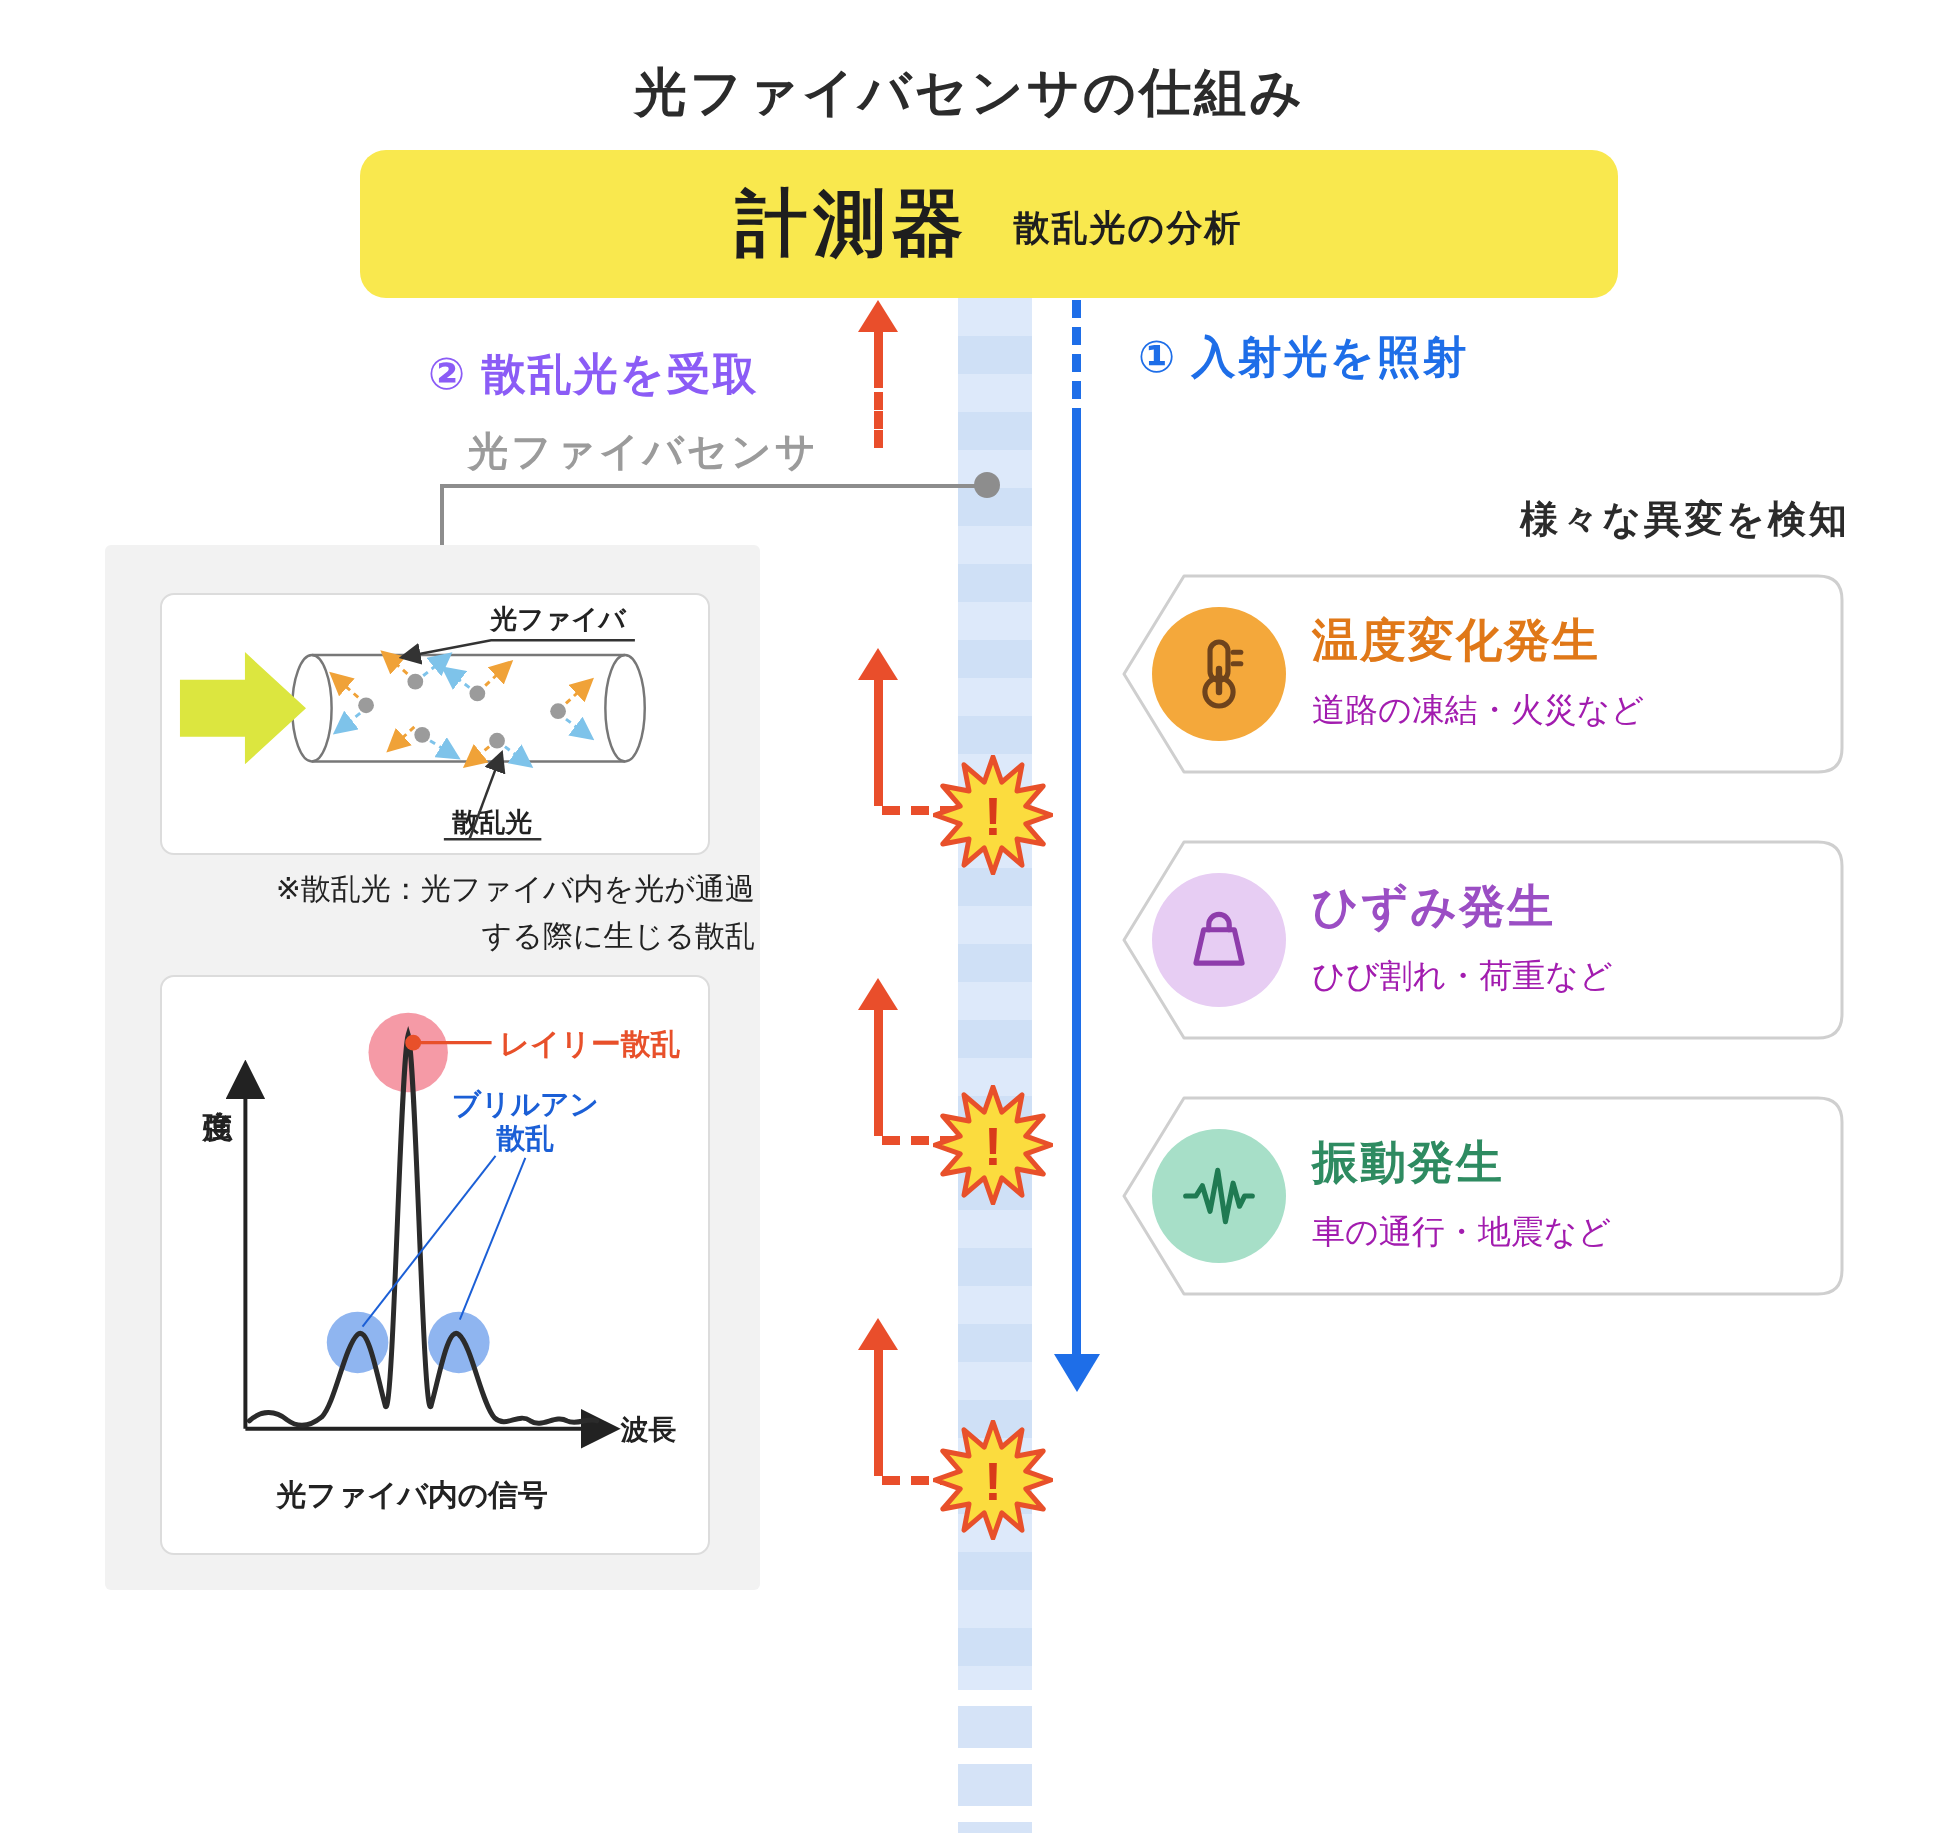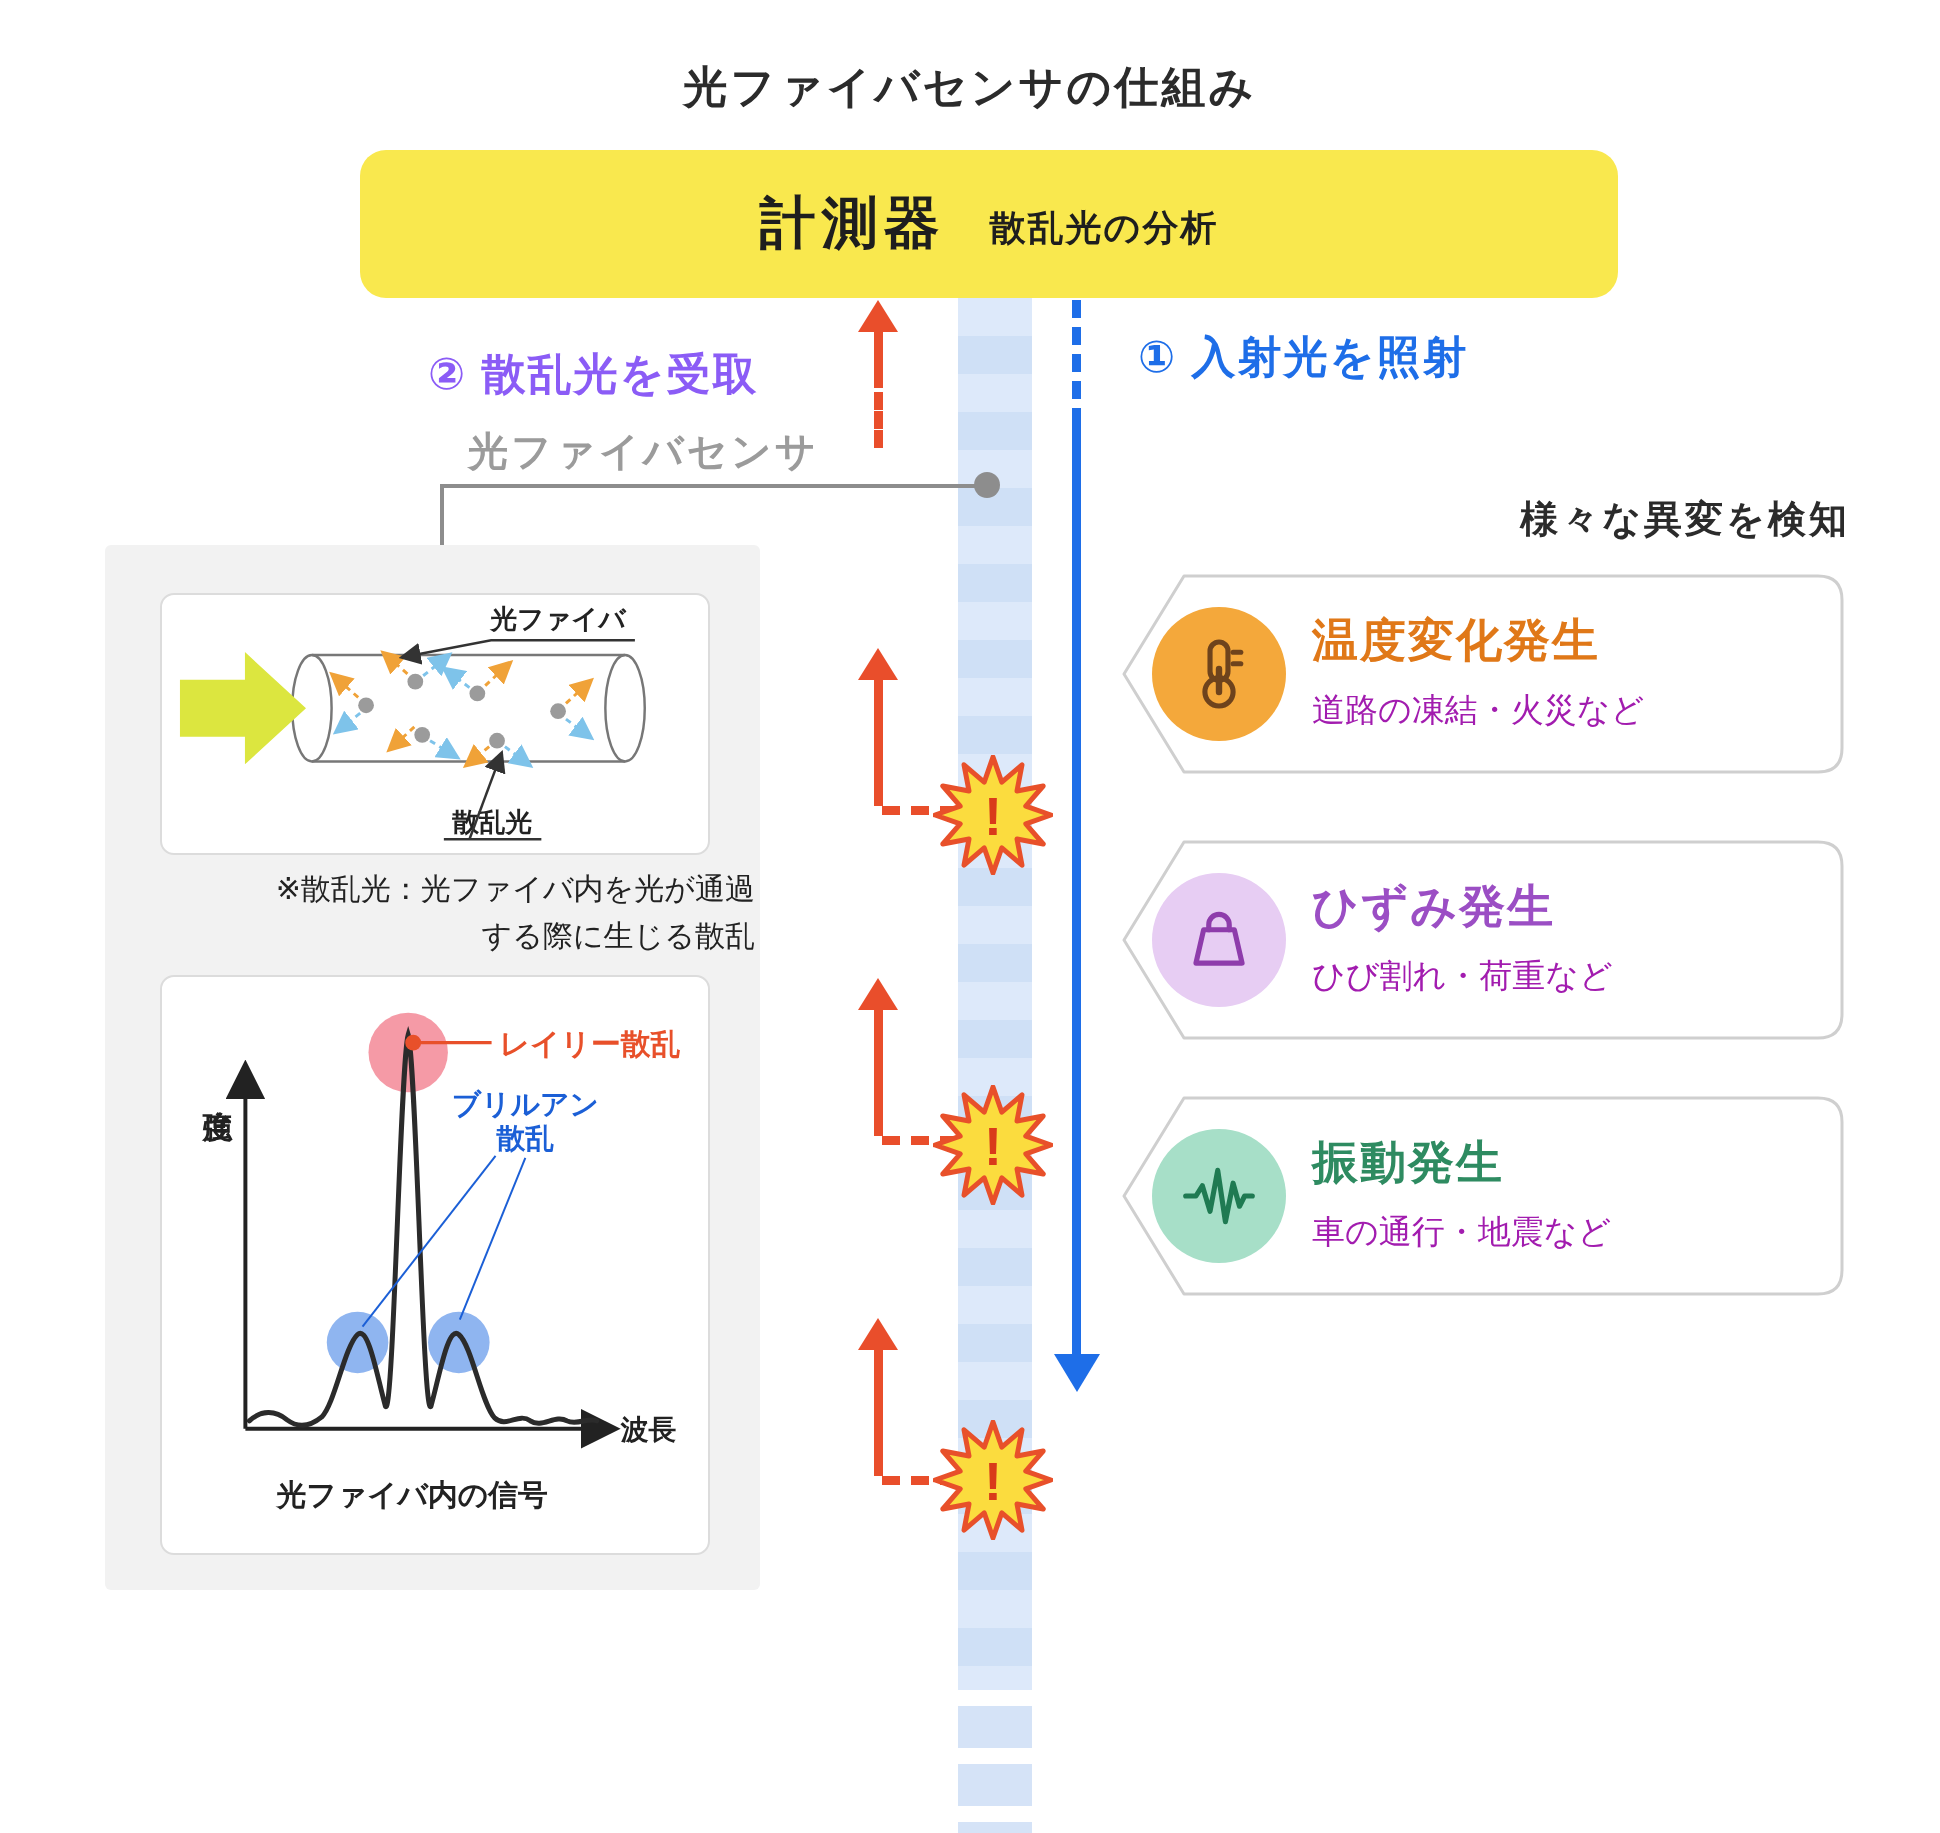--- a/index.html
+++ b/index.html
@@ -1,25 +1,25 @@
 <!DOCTYPE html>
 <html><head>
 <meta charset="utf-8">
 <style>
   html,body{margin:0;padding:0;background:#fff;}
   .canvas{position:relative;width:1940px;height:1833px;background:#ffffff;overflow:hidden;
           font-family:"Liberation Sans","DejaVu Sans",sans-serif;color:#2b2b2b;}
 
   .main-title{position:absolute;top:58px;left:0;width:100%;text-align:center;
-              font-size:44px;font-weight:700;letter-spacing:3px;color:#2b2b2b;}
+              font-size:52px;font-weight:700;letter-spacing:3px;color:#2b2b2b;}
 
   .measurer{position:absolute;left:360px;top:150px;width:1258px;height:148px;
             background:#F9E84E;border-radius:26px;display:flex;align-items:center;
             justify-content:center;gap:44px;}
-  .measurer-title{font-size:56px;font-weight:700;color:#1e1e1e;letter-spacing:6px;}
+  .measurer-title{font-size:72px;font-weight:700;color:#1e1e1e;letter-spacing:6px;}
   .measurer-sub{font-size:36px;font-weight:700;color:#1e1e1e;letter-spacing:2px;margin-top:8px;}
 
   .fiber-band{position:absolute;left:958px;top:298px;width:74px;height:1392px;
               background:repeating-linear-gradient(180deg,#dde9fa 0 38px,#cfe0f6 38px 76px);}
   .band-dash{position:absolute;left:958px;width:74px;background:#d5e3f7;}
   .band-dash.d1{top:1706px;height:42px;}
   .band-dash.d2{top:1764px;height:42px;}
   .band-dash.d3{top:1822px;height:11px;}
 
   .blue-dash{position:absolute;left:1072px;top:300px;height:126px;width:0;border-left:9px dashed #1E6EE8;}

